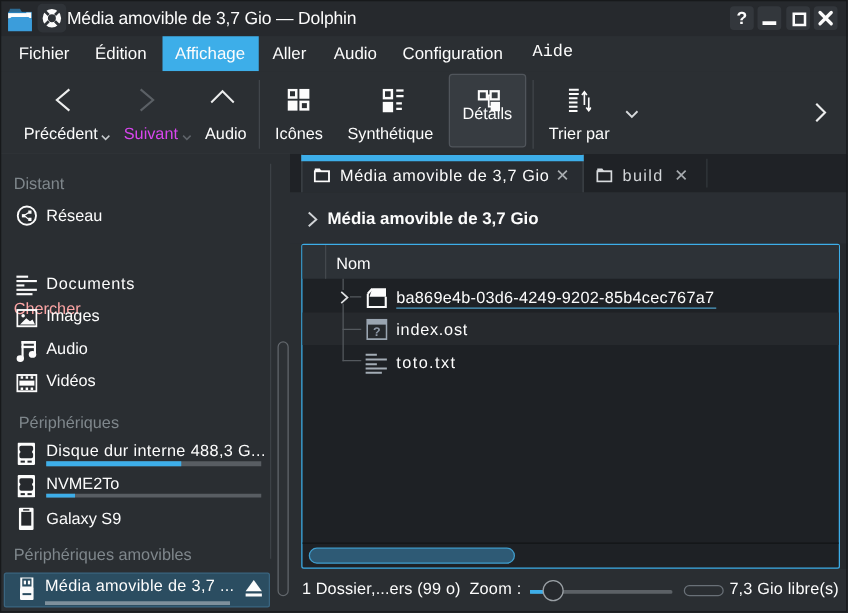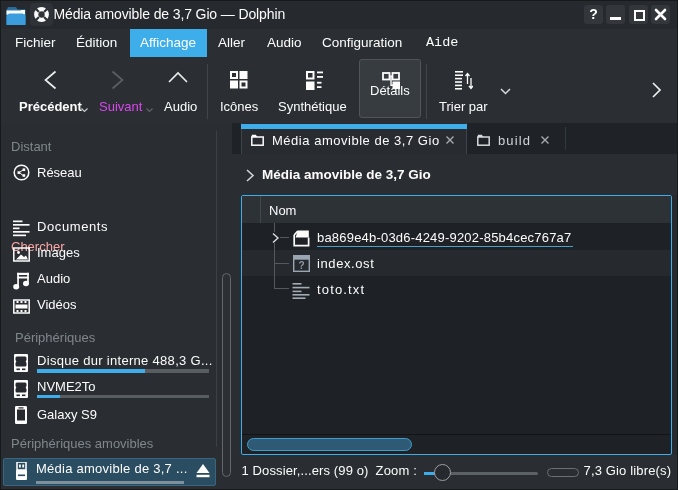--- a/index.html
+++ b/index.html
@@ -52,21 +52,21 @@
 <div class="abs txt" style="left:267px;top:29px;height:28px;line-height:28px;font-size:13.5px;">Audio</div>
 <div class="abs txt" style="left:322px;top:29px;height:28px;line-height:28px;font-size:13.5px;">Configuration</div>
 <div class="abs txt" style="left:426px;top:29px;height:28px;line-height:28px;font-size:13.5px;font-family:Liberation Mono, monospace;">Aide</div>
 
 <div class="abs" style="left:0;top:57px;width:678px;height:66px;background:#2b2f33;"></div>
 <div class="abs" style="left:0;top:122.5px;width:678px;height:1px;background:#43484d;"></div>
 
 <svg class="abs" style="left:42px;top:70px;" width="16" height="20" viewBox="0 0 16 20">
   <path d="M13.5 1.5 L3.5 10 L13.5 18.5" stroke="#eceded" stroke-width="1.7" fill="none"></path>
 </svg>
-<div class="abs txt" style="left:19px;top:99px;font-weight:bold;">Précédent</div>
+<div class="abs txt" style="left:19px;top:99px;">Précédent</div>
 <svg class="abs" style="left:80px;top:107px;" width="9" height="7" viewBox="0 0 9 7">
     <path d="M1.5 1.5 L4.5 4.5 L7.5 1.5" stroke="#c4c8cb" stroke-width="1.2" fill="none"></path>
   </svg>
 
 <svg class="abs" style="left:110px;top:70px;" width="16" height="20" viewBox="0 0 16 20">
   <path d="M2.5 1.5 L12.5 10 L2.5 18.5" stroke="#5b6065" stroke-width="1.7" fill="none"></path>
 </svg>
 <div class="abs txt" style="left:99px;top:99px;color:#d946ef;">Suivant</div>
 <svg class="abs" style="left:145px;top:107px;" width="9" height="7" viewBox="0 0 9 7">
     <path d="M1.5 1.5 L4.5 4.5 L7.5 1.5" stroke="#5f646a" stroke-width="1.2" fill="none"></path>

